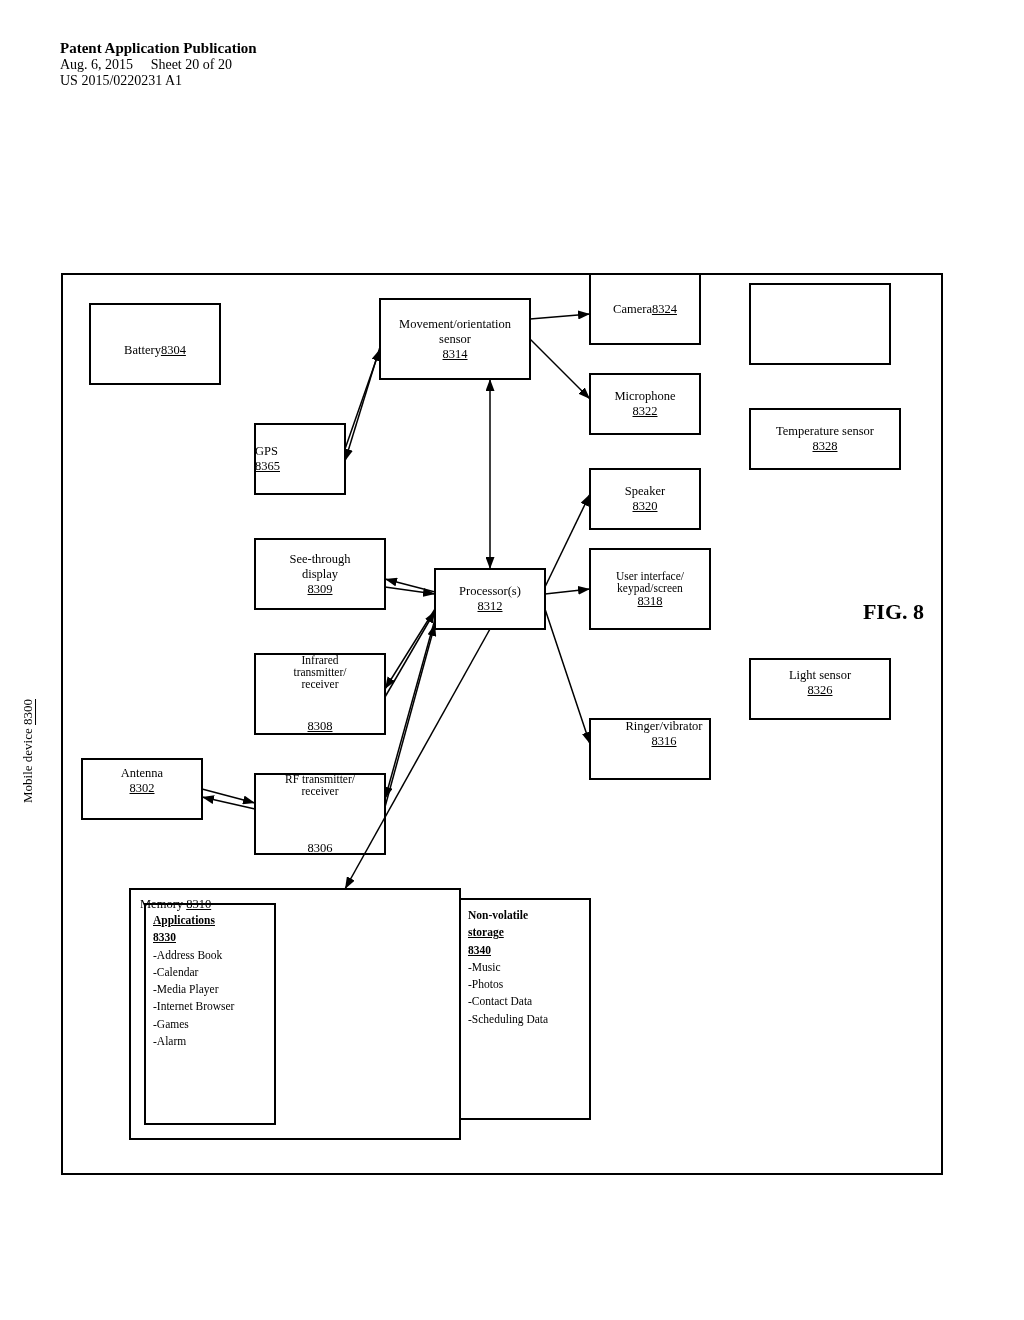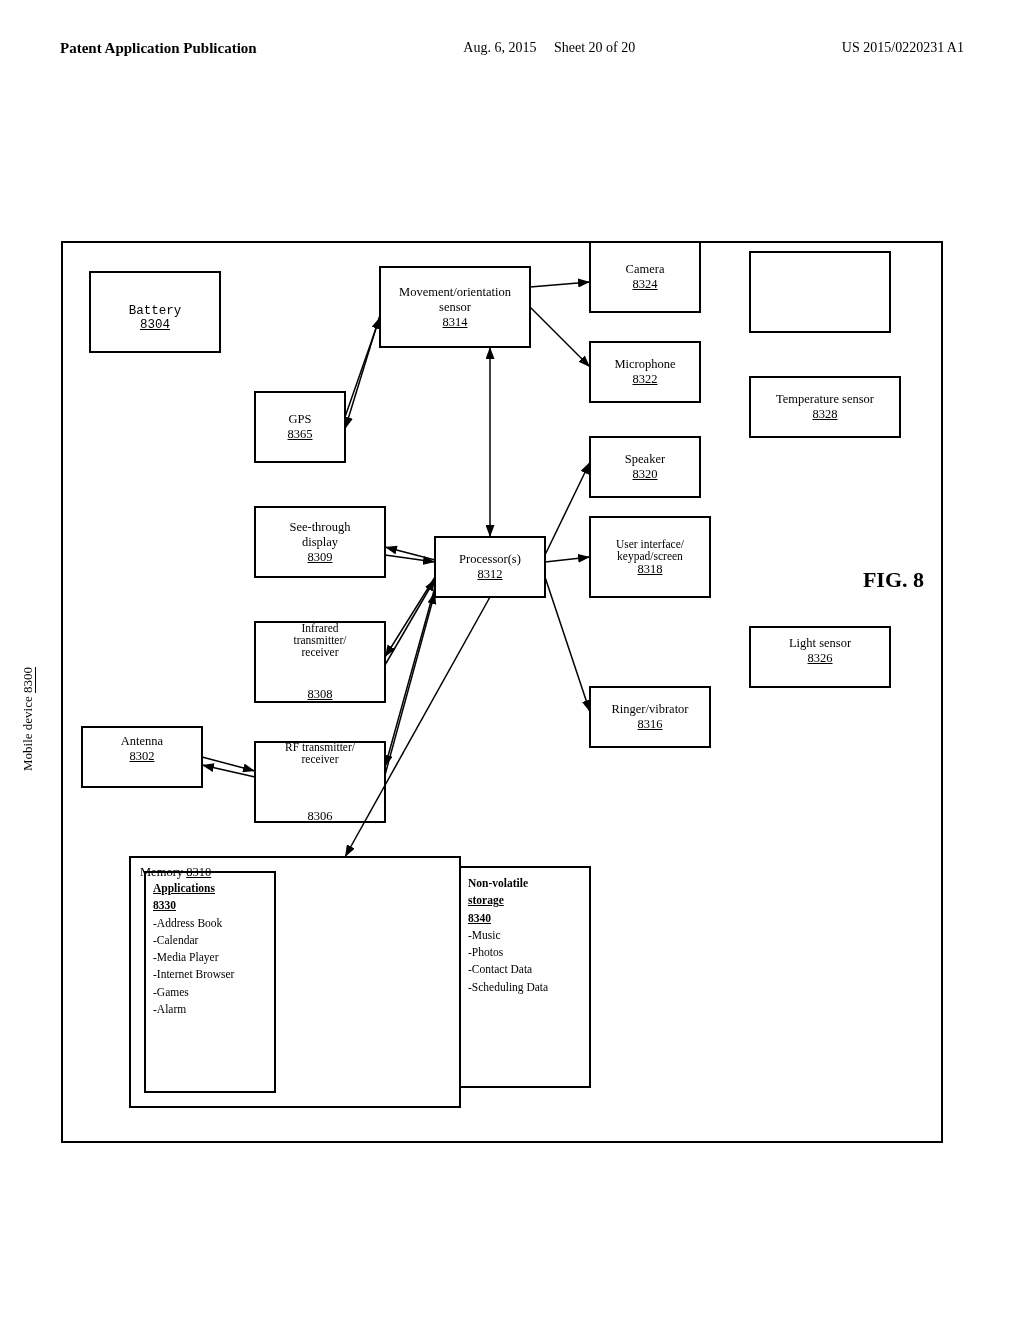--- a/index.html
+++ b/index.html
@@ -19,20 +19,21 @@
       position: relative;
     }
 
     
     .header {
       display: flex;
       justify-content: space-between;
       align-items: flex-start;
       padding: 40px 60px 20px 60px;
       font-size: 14px;
+      flex-direction: column;
     }
     .header-left {
       font-weight: bold;
       font-size: 15px;
     }
     .header-center {
       text-align: center;
       font-size: 14px;
     }
     .header-right {
@@ -179,37 +180,37 @@
       <line x1="490" y1="510" x2="345" y2="770" stroke="#000" stroke-width="1.5" marker-end="url(#arrowhead)"></line>
 
       <line x1="255" y1="690" x2="202" y2="678" stroke="#000" stroke-width="1.5" marker-end="url(#arrowhead)"></line>
 
       <line x1="202" y1="670" x2="255" y2="684" stroke="#000" stroke-width="1.5" marker-end="url(#arrowhead)"></line>
 
       <line x1="490" y1="260" x2="490" y2="450" stroke="#000" stroke-width="1.5" marker-start="url(#arrowhead-rev)" marker-end="url(#arrowhead)"></line>
 
     </svg>
 
-    <div class="text-label" style="left:90px; top:185px; width:130px; height:92px; display:flex; flex-direction:column; align-items:center; justify-content:center;font-family:Liberation Mono, monospace;">
+    <div class="text-label" style="left:90px; top:185px; width:130px; height:92px; display:flex; flex-direction:row; align-items:center; justify-content:center;">
       <span>Battery</span>
       <span class="num">8304</span>
     </div>
 
-    <div class="text-label" style="left:255px; top:305px; width:90px; height:70px; display:flex; flex-direction:column; align-items:center; justify-content:center;">
+    <div class="text-label" style="left:255px; top:305px; width:90px; height:70px; display:flex; flex-direction:column; align-items:flex-start; justify-content:center;">
       <span>GPS</span>
       <span class="num">8365</span>
     </div>
 
     <div class="text-label" style="left:380px; top:180px; width:150px; height:80px; display:flex; flex-direction:column; align-items:center; justify-content:center;">
       <span style="white-space:pre-line;">Movement/orientation
 sensor</span>
       <span class="num">8314</span>
     </div>
 
-    <div class="text-label" style="left:590px; top:155px; width:110px; height:70px; display:flex; flex-direction:column; align-items:center; justify-content:center;">
+    <div class="text-label" style="left:590px; top:155px; width:110px; height:70px; display:flex; flex-direction:row; align-items:center; justify-content:center;">
       <span>Camera</span>
       <span class="num">8324</span>
     </div>
 
 
     <div class="text-label" style="left:590px; top:255px; width:110px; height:60px; display:flex; flex-direction:column; align-items:center; justify-content:center;border-radius:14px;">
       <span>Microphone</span>
       <span class="num">8322</span>
     </div>
 
@@ -251,21 +252,21 @@
       <span>Light sensor</span>
       <span class="num">8326</span>
     </div>
 
     <div class="text-label" style="left:255px; top:655px; width:130px; height:80px; display:flex; flex-direction:column; align-items:center; justify-content:center;gap:44px;">
       <span style="white-space:pre-line; font-size:11.5px;">RF transmitter/
 receiver</span>
       <span class="num">8306</span>
     </div>
 
-    <div class="text-label" style="left:590px; top:600px; width:120px; height:60px; display:flex; flex-direction:column; align-items:center; justify-content:center;">
+    <div class="text-label" style="left:604px; top:600px; width:120px; height:60px; display:flex; flex-direction:column; align-items:center; ">
       <span>Ringer/vibrator</span>
       <span class="num">8316</span>
     </div>
 
     <div class="text-label" style="left:82px; top:640px; width:120px; height:44px; display:flex; flex-direction:column; align-items:center; justify-content:center;">
       <span>Antenna</span>
       <span class="num">8302</span>
     </div>
 
     <div class="text-label" style="left:130px; top:770px; width:330px; height:30px; display:flex; flex-direction:row; align-items:center; justify-content:flex-start; padding-left:10px;">

